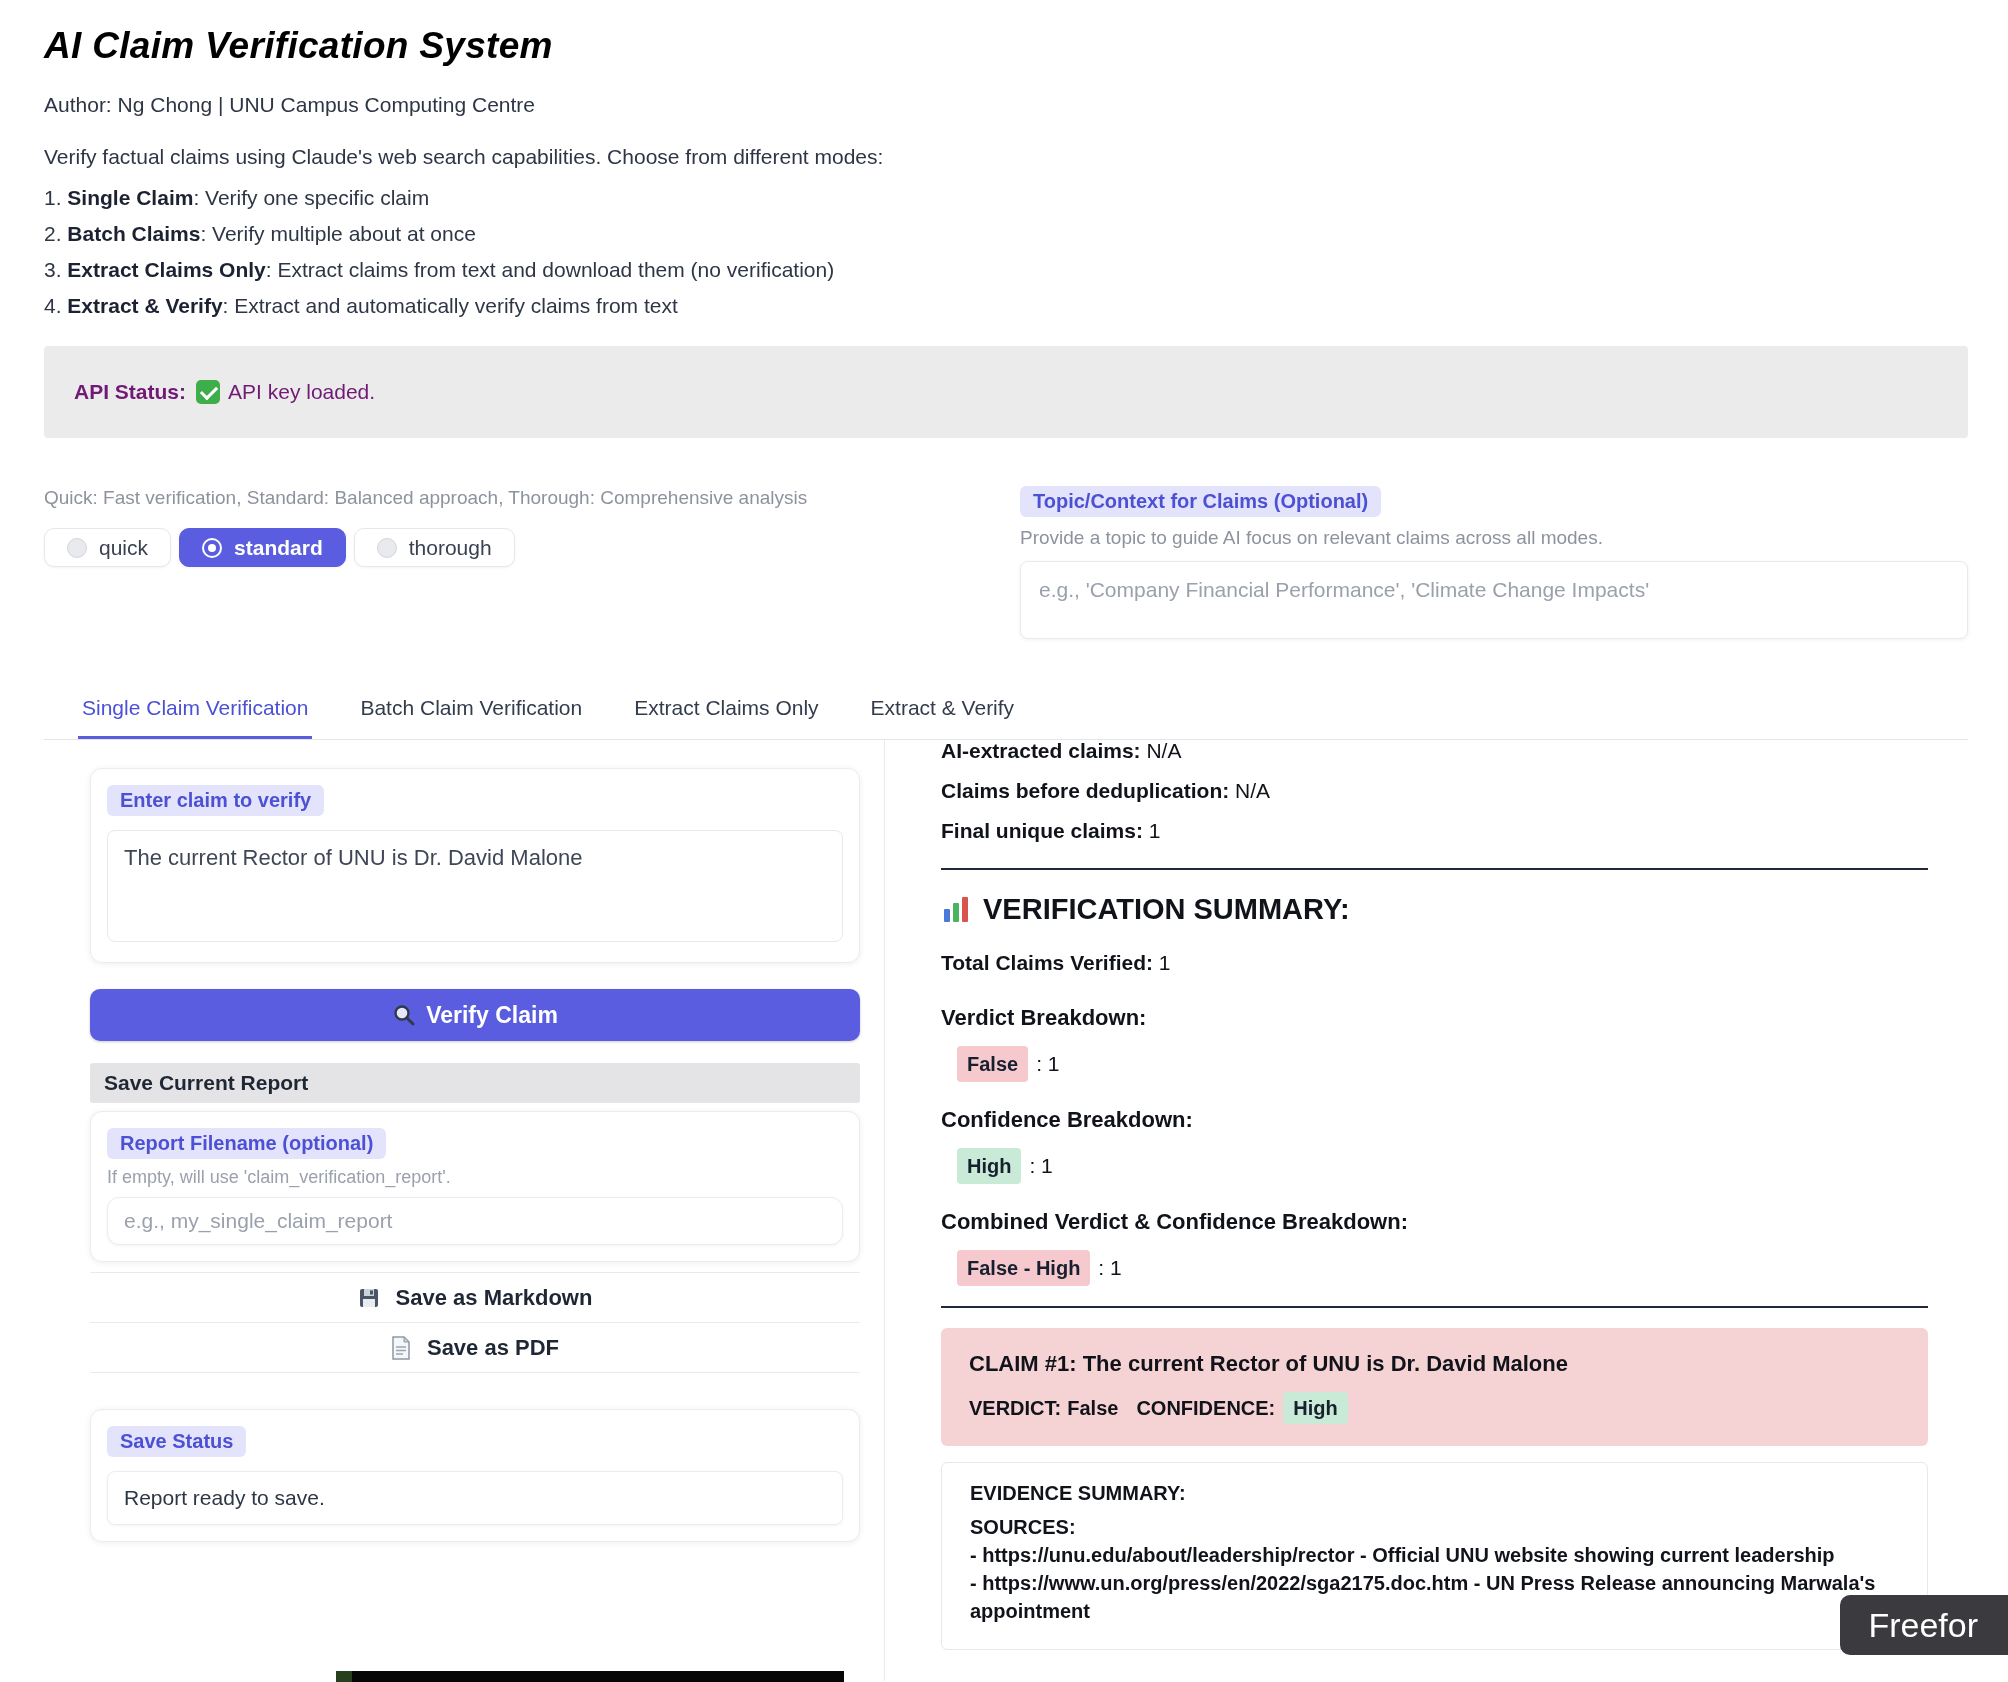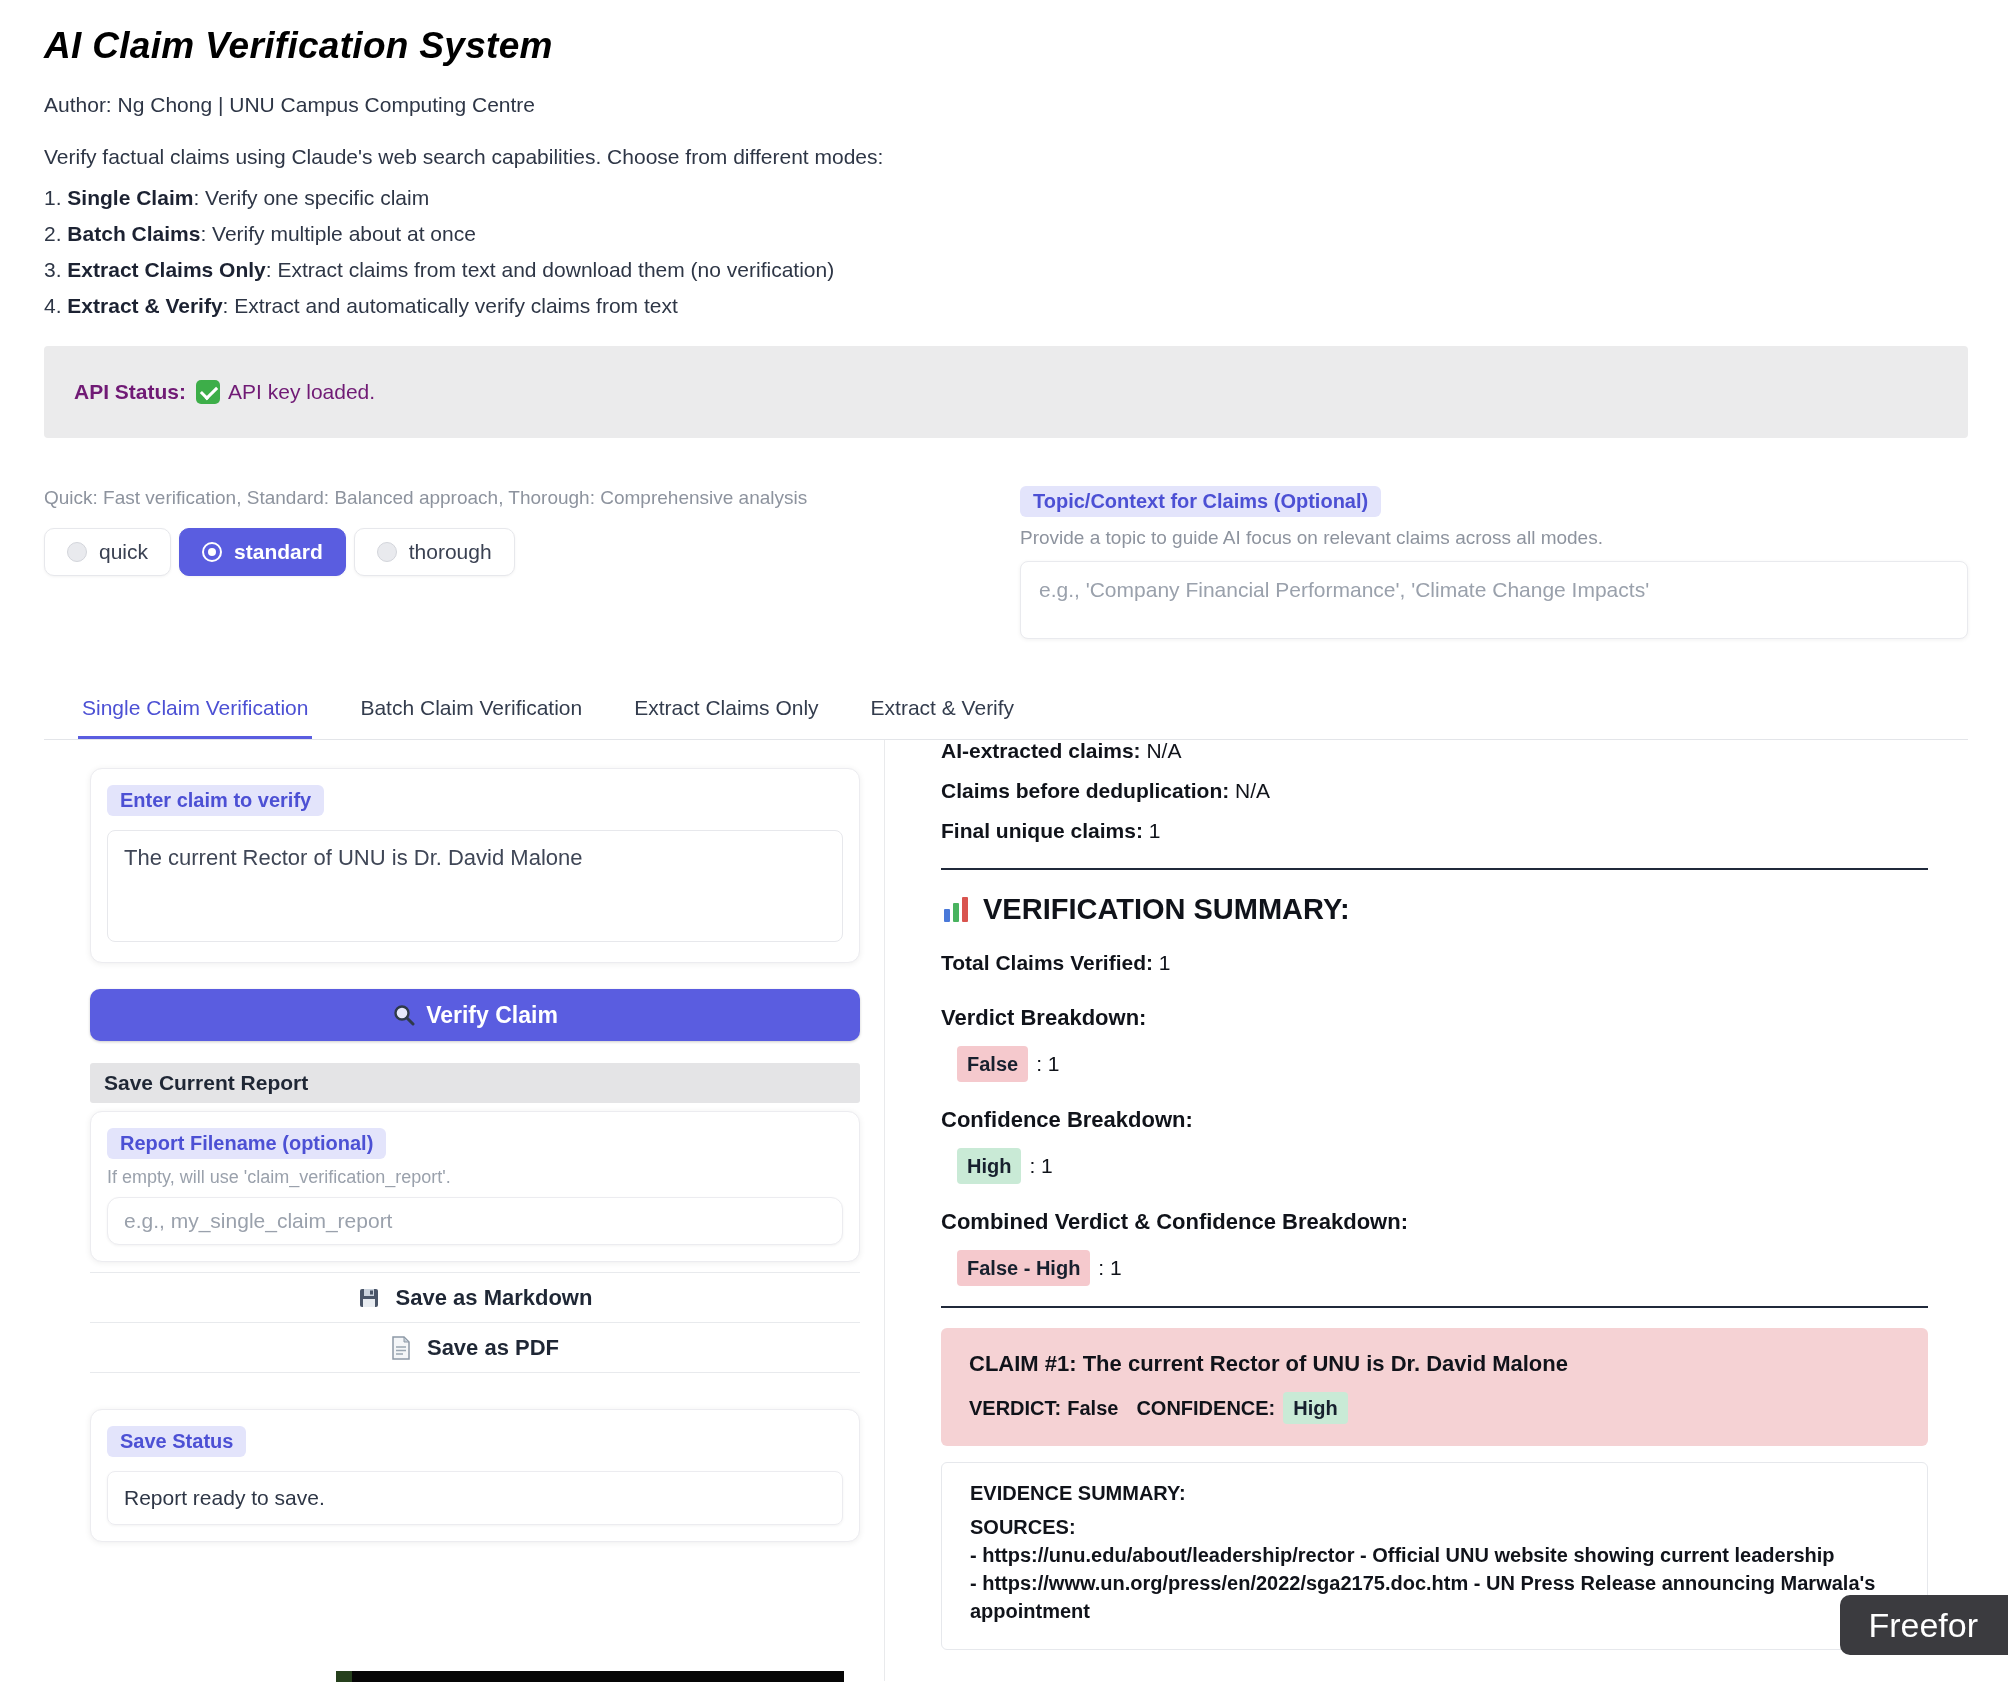--- a/index.html
+++ b/index.html
@@ -18,21 +18,21 @@
 
   .api-box { margin-top:26px; background:#ebebec; border-radius:4px; padding:34px 30px; font-size:21px; color:#701a75; display:flex; align-items:center; }
   .api-box b { font-weight:800; }
   .check-icon { display:inline-block; width:24px; height:24px; background:#3dae49; border-radius:5px; position:relative; margin:0 8px 0 10px; flex:0 0 auto; }
   .check-icon::after { content:""; position:absolute; left:8px; top:3px; width:7px; height:13px; border:solid #fff; border-width:0 3px 3px 0; transform:rotate(45deg); }
 
   .controls-row { margin-top:48px; display:flex; }
   .mode-col { flex:1 1 auto; }
   .mode-hint { color:#8d939e; font-size:19px; line-height:24px; }
   .radio-group { margin-top:18px; display:flex; gap:8px; }
-  .radio-pill { display:inline-flex; align-items:center; gap:12px; height:48px; padding:0 22px; border-radius:10px; background:#fff; border:1px solid #e7e8ec; box-shadow:0 1px 3px rgba(0,0,0,.05); font-size:21px; color:#3a4152; cursor:pointer; }
+  .radio-pill { display:inline-flex; align-items:center; gap:12px; height:39px; padding:0 22px; border-radius:10px; background:#fff; border:1px solid #e7e8ec; box-shadow:0 1px 3px rgba(0,0,0,.05); font-size:21px; color:#3a4152; cursor:pointer; }
   .radio-circle { width:20px; height:20px; border-radius:50%; background:#e9eaee; border:1px solid #d3d5db; }
   .radio-pill.selected { background:var(--accent,#5a5de0); border-color:var(--accent,#5a5de0); color:#fff; font-weight:600; }
   .radio-circle.sel { background:transparent; border:2px solid #fff; position:relative; }
   .radio-circle.sel::after { content:""; position:absolute; left:50%; top:50%; width:8px; height:8px; margin:-4px 0 0 -4px; border-radius:50%; background:#fff; }
 
   .topic-col { width:948px; margin-left:auto; }
   .badge { display:inline-block; background:var(--accent-soft,#e3e4fb); color:var(--accent-text,#4c50d4); font-weight:700; font-size:20px; line-height:21px; padding:5px 13px; border-radius:6px; }
   .topic-hint { margin-top:10px; color:#8d939e; font-size:19px; line-height:22px; }
   .topic-input { margin-top:12px; width:100%; height:78px; resize:none; border:1px solid #e9eaee; border-radius:8px; box-shadow:0 1px 4px rgba(0,0,0,.06); padding:16px 18px; font-family:inherit; font-size:21px; color:#3a4152; outline:none; }
   .topic-input::placeholder { color:#9aa1ac; }

